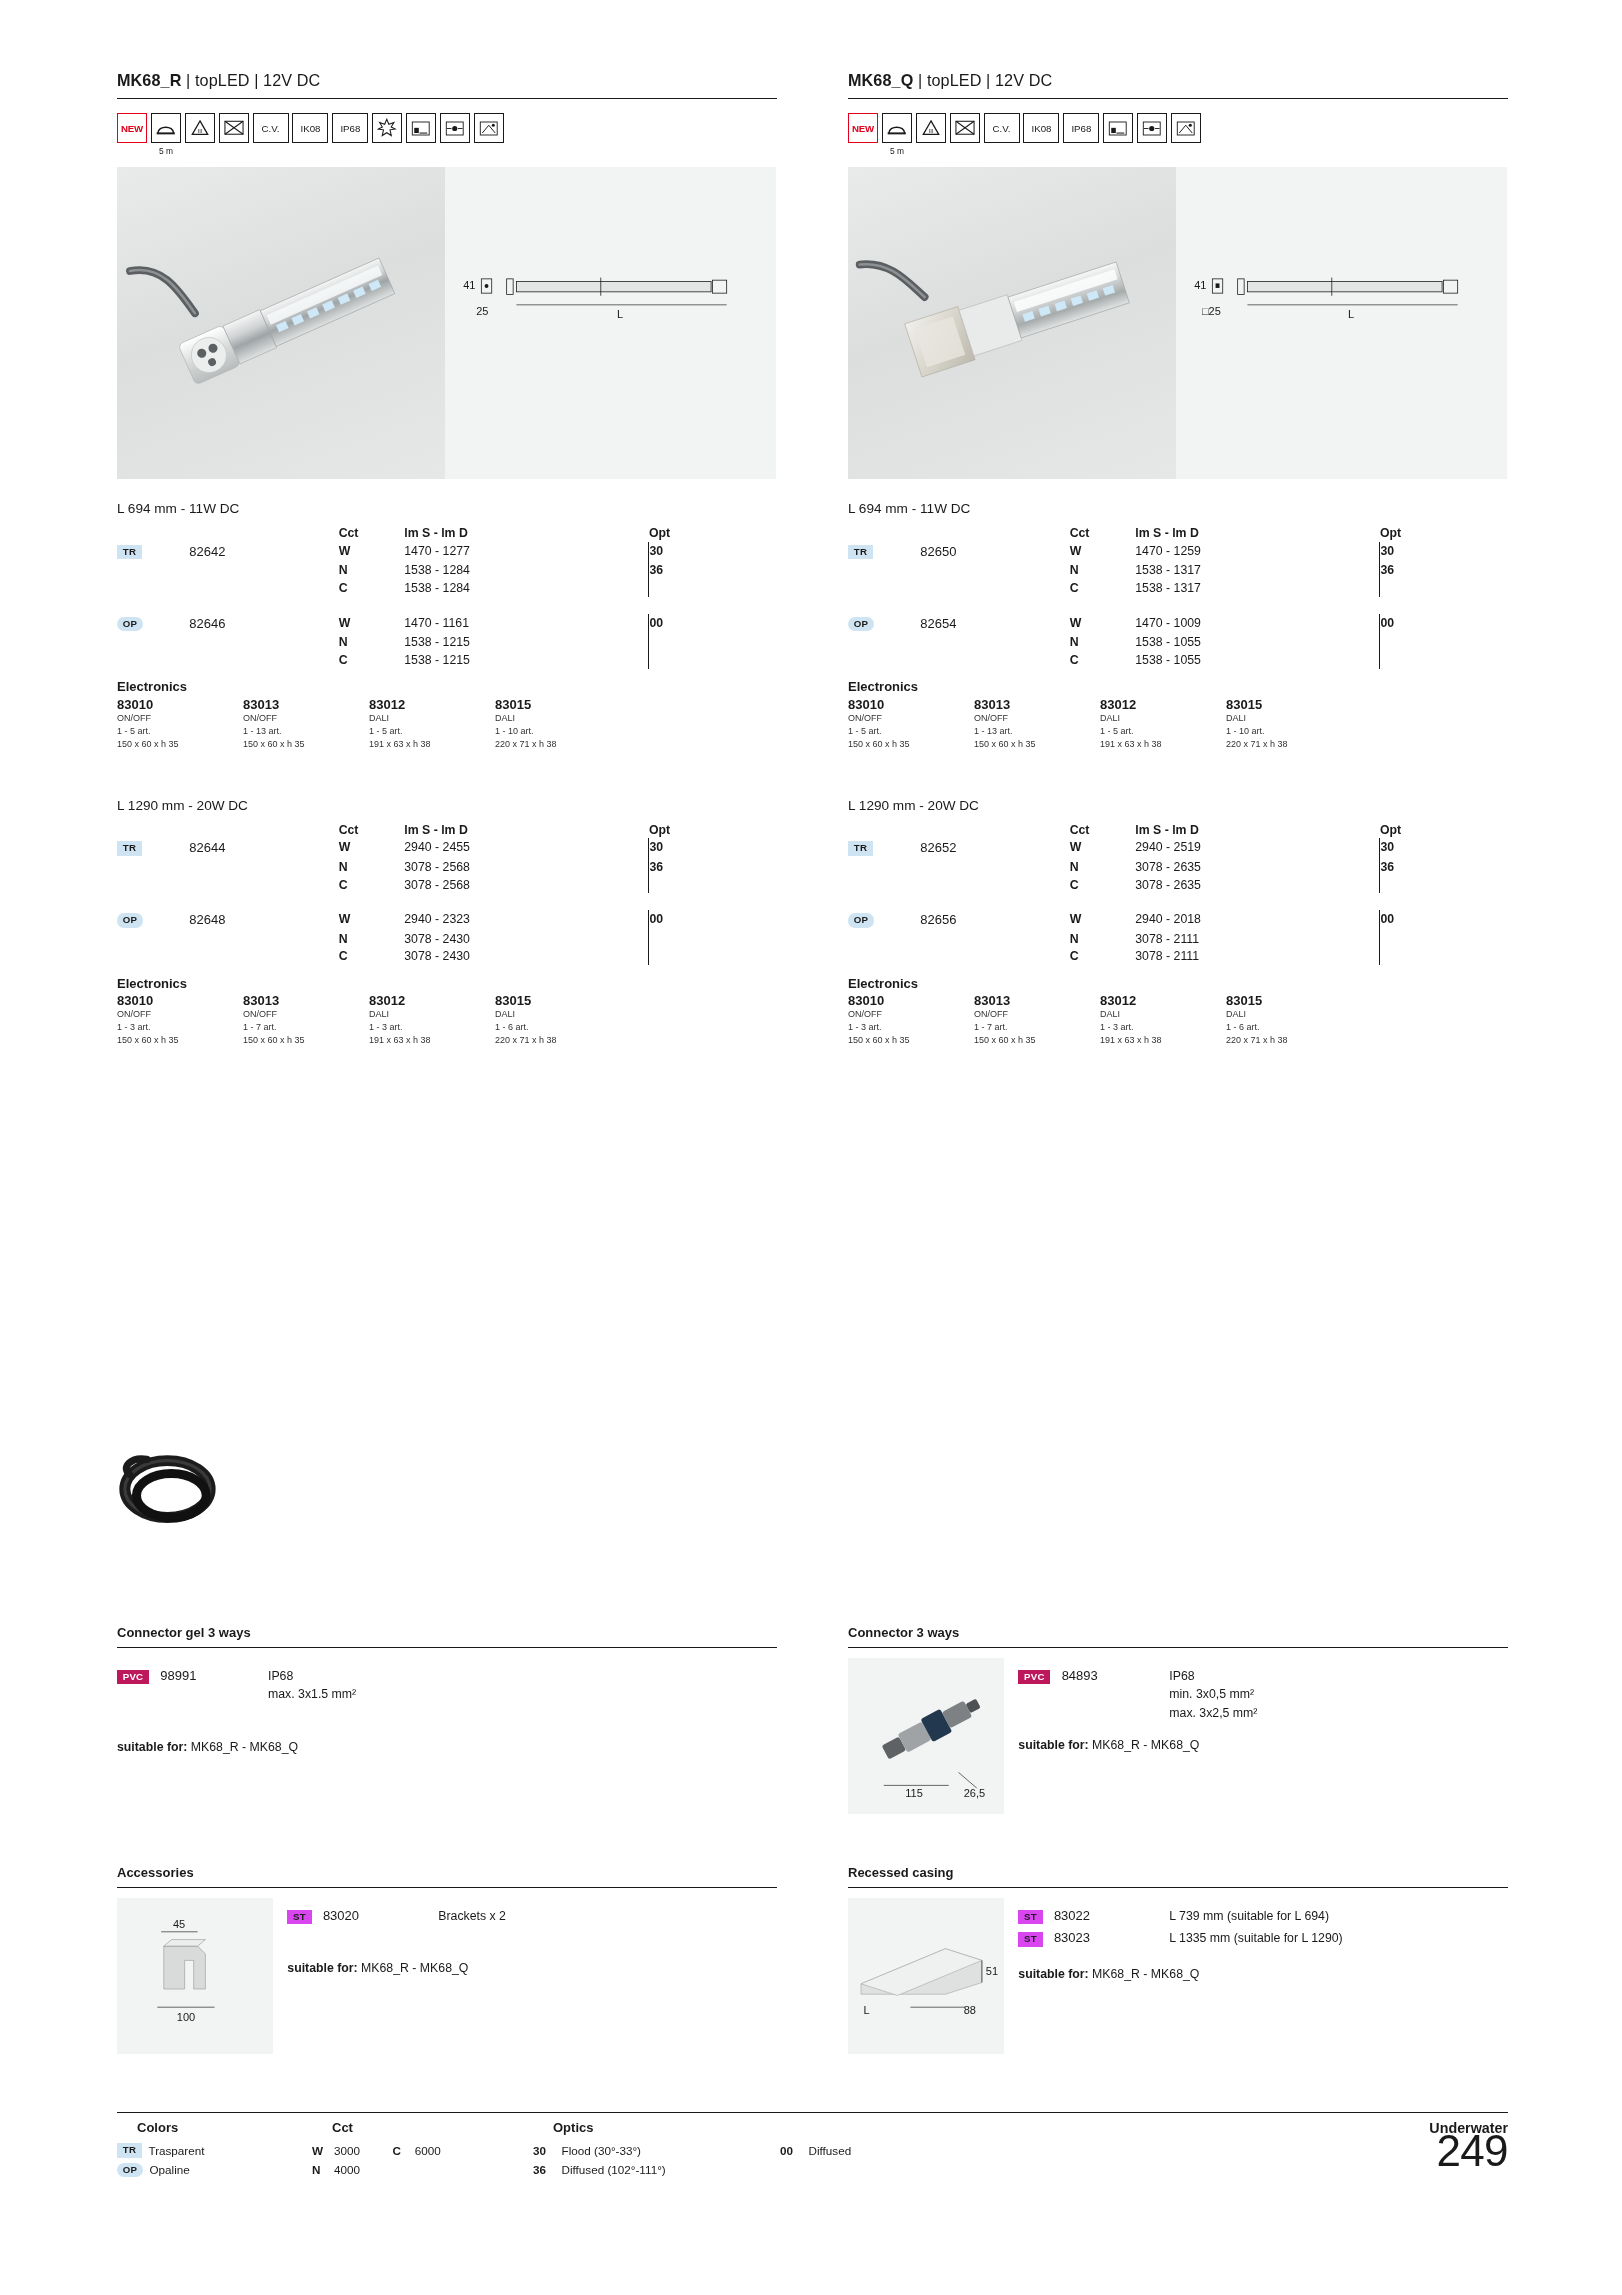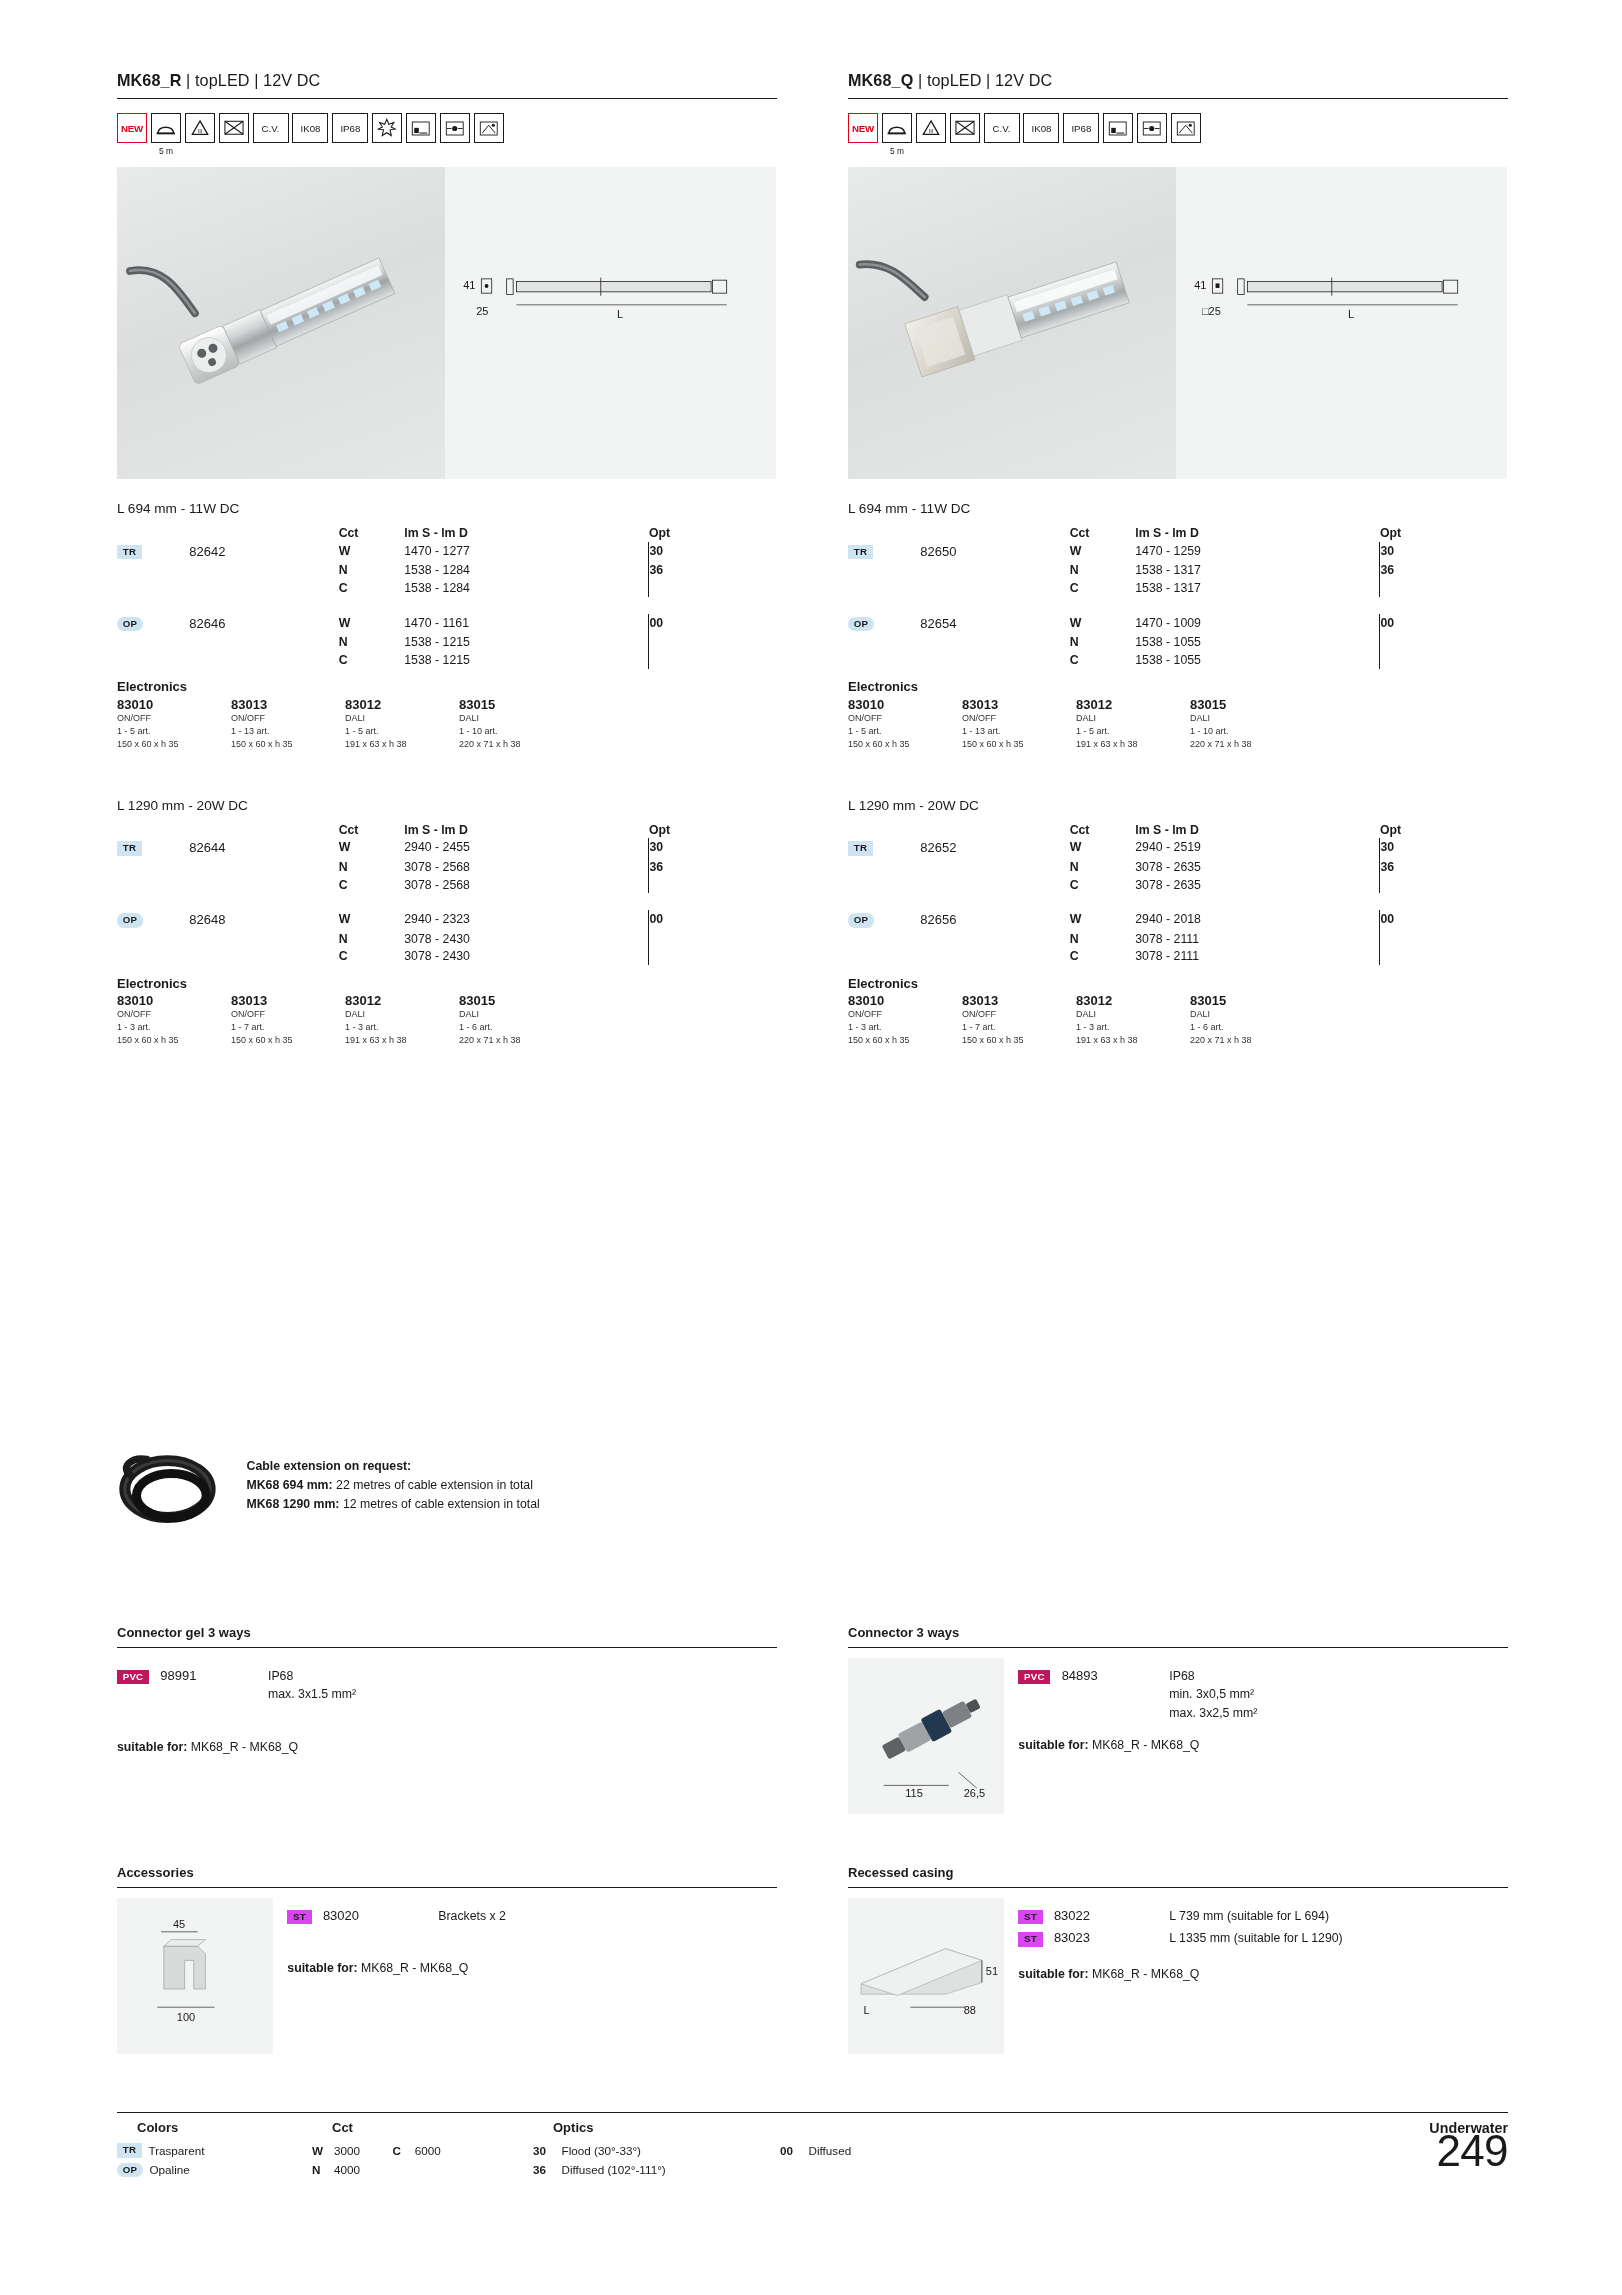--- a/index.html
+++ b/index.html
@@ -91,21 +91,21 @@
     padding: 1.9px 5.8px; line-height: 1.1; letter-spacing: 0.2px;
   }
   .badge.tr { background: #cfe4f3; }
   .badge.op { background: #cfe4f3; border-radius: 7px; }
   .badge.pvc { background: #be185d; color: #fff; }
   .badge.st { background: #d946ef; }
   .code { font-weight: normal; font-size: 13px; }
 
   
   .elec-title { font-weight: bold; font-size: 13px; margin-top: 10.4px; margin-bottom: 2.6px; }
-  .elec { display: flex; gap: 0; }
+  .elec { display: flex; gap: 12px; }
   .elec .e { width: 114px; }
   .elec .e .ecode { font-weight: bold; font-size: 13px; }
   .elec .e .eline { font-size: 9px; color: #333; line-height: 1.45; }
 
   
   .cable {
     position: absolute; left: 117px; top: 1449px; width: 715px;
     display: flex; gap: 19.5px; align-items: flex-start;
   }
   .cable-img { width: 110px; height: 84px; position: relative; }
@@ -750,29 +750,20 @@
 
   <div class="cable">
     <div class="cable-img">
       <svg width="110" height="84" viewBox="0 0 170 130">
         <ellipse cx="78" cy="62" rx="66" ry="44" fill="none" stroke="#1c1c1c" stroke-width="17"></ellipse>
         <ellipse cx="78" cy="62" rx="66" ry="44" fill="none" stroke="#3a3a3a" stroke-width="5"></ellipse>
         <ellipse cx="84" cy="72" rx="54" ry="34" fill="none" stroke="#111" stroke-width="14"></ellipse>
         <path d="M20 40 C 5 28, 22 12, 46 16" stroke="#1c1c1c" stroke-width="11" fill="none" stroke-linecap="round"></path>
       </svg>
     </div>
-    <div class="cable-txt">
-      <div class="l1">Cable extension on request:</div>
-      <div>
-        <b>MK68 694 mm:</b><span> 22 metres of cable extension in total</span>
-      </div>
-      <div>
-        <b>MK68 1290 mm:</b><span> 12 metres of cable extension in total</span>
-      </div>
-    </div>
   </div>
 
   <div class="bottom-cols">
 
     <div class="col sec">
       <div class="sec-title">Connector gel 3 ways</div>
       <div class="sec-body">
         <div class="sec-info">
           <div class="row1">
             <div class="leftc">

